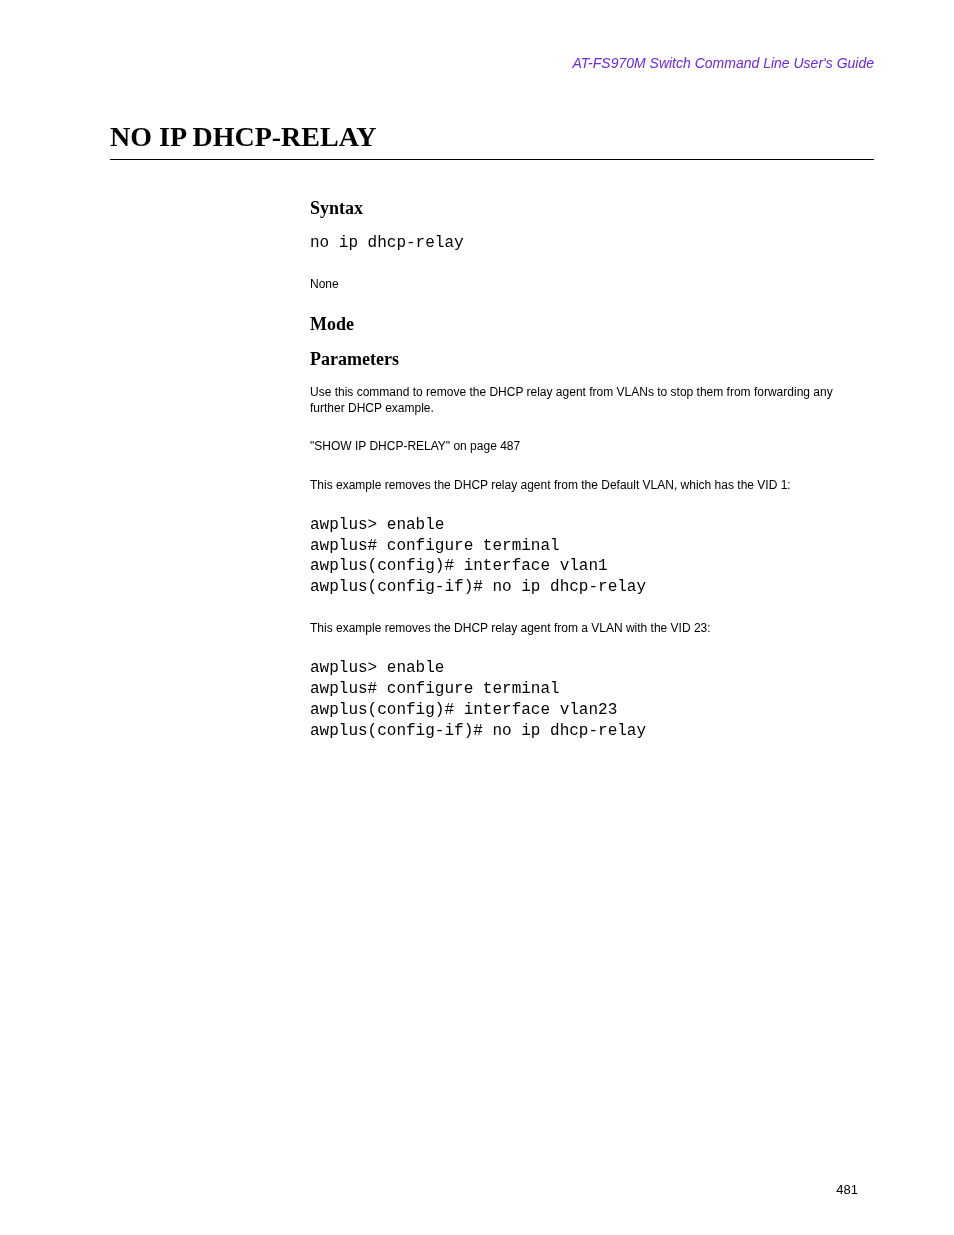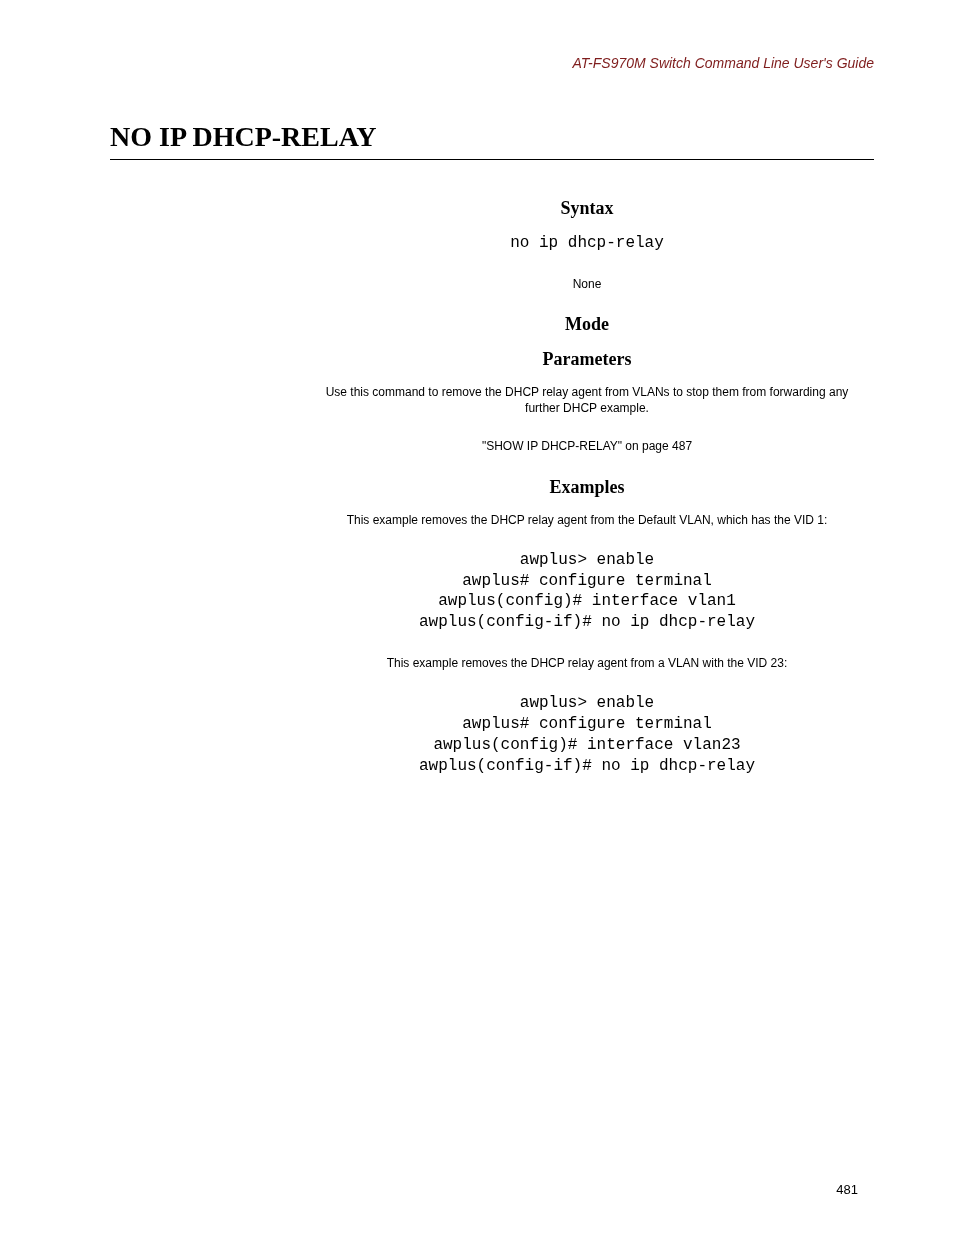--- a/index.html
+++ b/index.html
@@ -11,35 +11,34 @@
       color: #000000;
       position: relative;
     }
     .page {
       padding: 55px 80px 0 110px;
     }
     .header-text {
       text-align: right;
       font-size: 14px;
       font-style: italic;
-      color: #7f1d1d;
+      color: #6d28d9;
       margin-bottom: 50px;
     }
     .title {
       font-family: "Times New Roman", Times, serif;
       font-size: 28px;
       font-weight: bold;
       padding-bottom: 6px;
       border-bottom: 1.5px solid #000;
       margin-bottom: 38px;
     }
     .content {
       padding-left: 200px;
       padding-right: 10px;
-      text-align: center;
     }
     .section-head {
       font-family: "Times New Roman", Times, serif;
       font-weight: bold;
       font-size: 18px;
       margin-bottom: 14px;
     }
     .body-text {
       font-family: Arial, Helvetica, sans-serif;
       font-size: 12px;
@@ -73,21 +72,20 @@
 
     <div class="body-text">None</div>
 
     <div class="section-head">Mode</div>
 
     <div class="section-head">Parameters</div>
     <div class="body-text">Use this command to remove the DHCP relay agent from VLANs to stop them from forwarding any further DHCP example.</div>
 
     <div class="body-text">"SHOW IP DHCP-RELAY" on page 487</div>
 
-    <div class="section-head">Examples</div>
     <div class="body-text">This example removes the DHCP relay agent from the Default VLAN, which has the VID 1:</div>
     <div class="mono">awplus&gt; enable
 awplus# configure terminal
 awplus(config)# interface vlan1
 awplus(config-if)# no ip dhcp-relay</div>
     <div class="body-text">This example removes the DHCP relay agent from a VLAN with the VID 23:</div>
     <div class="mono">awplus&gt; enable
 awplus# configure terminal
 awplus(config)# interface vlan23
 awplus(config-if)# no ip dhcp-relay</div>

